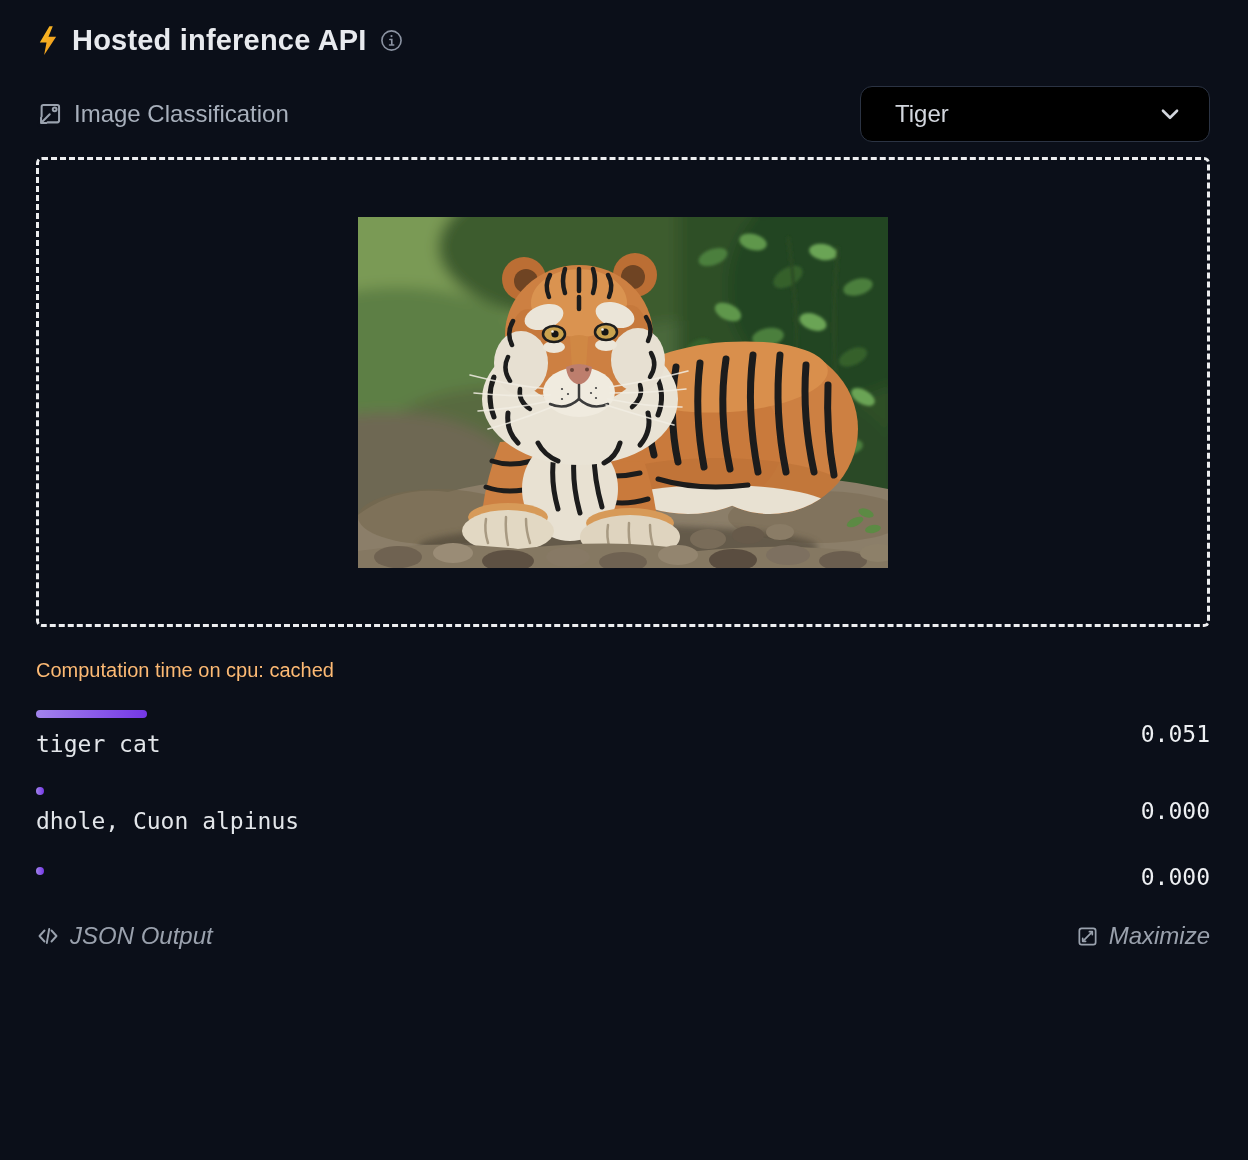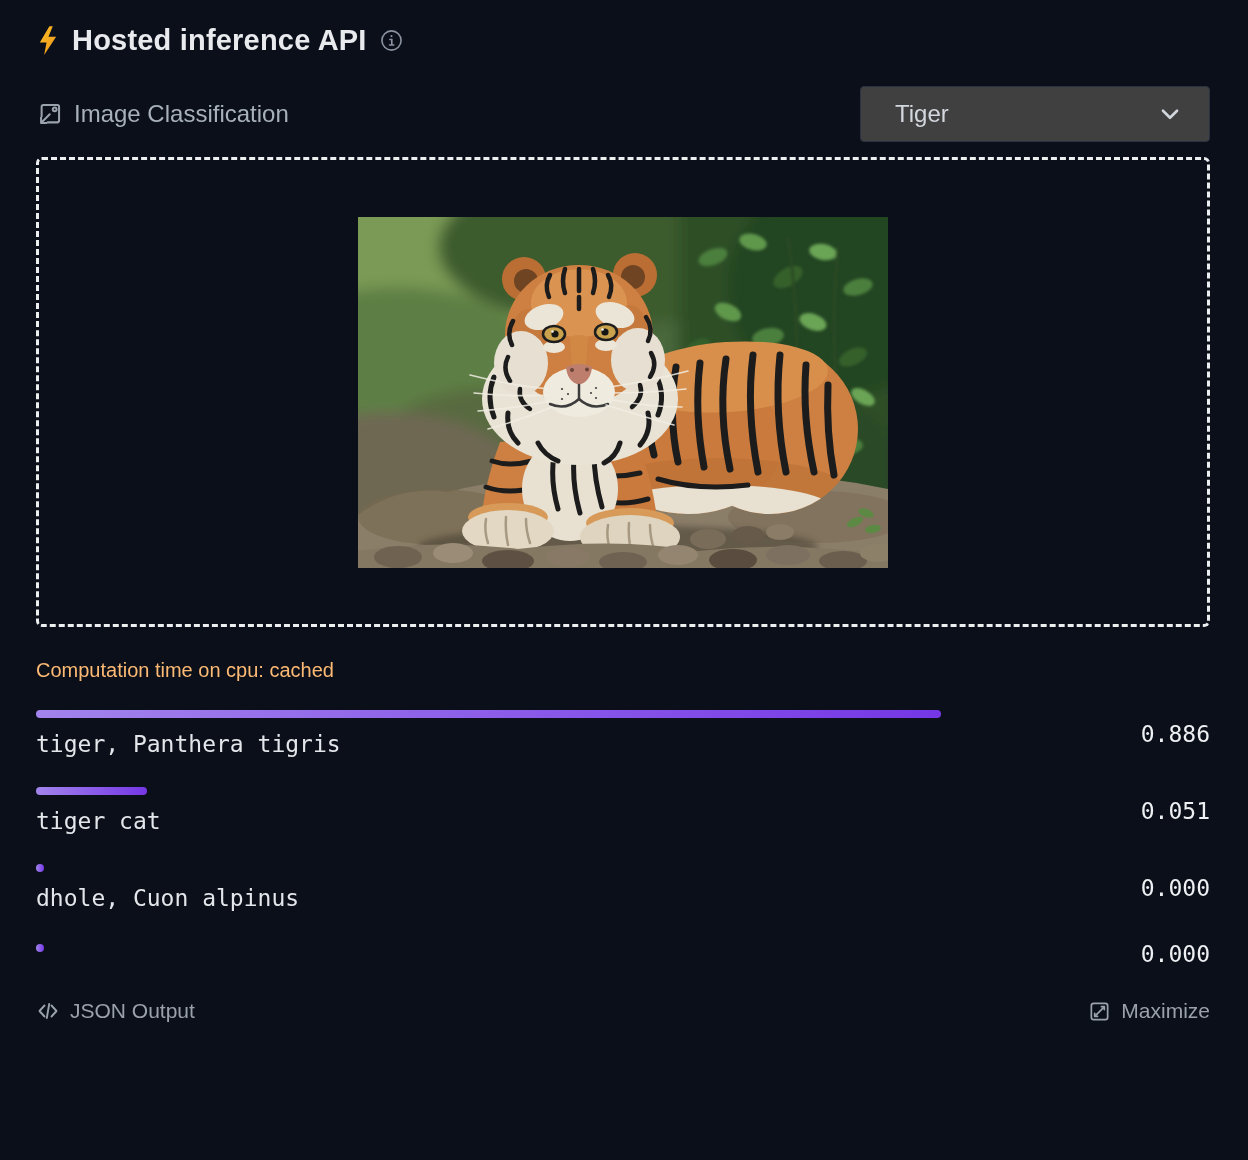--- a/index.html
+++ b/index.html
@@ -14,22 +14,22 @@
   
   .hdr { display:flex; align-items:center; gap:13px; height:40px; }
   .hdr-title { font-size:29px; font-weight:700; color:#e8eaee; letter-spacing:.2px; }
   .icon { display:inline-flex; align-items:center; justify-content:center; }
 
   
   .task-row { margin-top:26px; display:flex; align-items:center; justify-content:space-between; height:56px; }
   .task-left { display:flex; gap:11px; }
   .task-label { font-size:24px; color:#a8b0bc; }
   .example-select {
-    width:350px; height:56px; border:1px solid #2b3343; border-radius:4px;
-    background:#404040; display:flex; align-items:center; justify-content:space-between;
+    width:350px; height:56px; border:1px solid #2b3343; border-radius:12px;
+    background:#000000; display:flex; align-items:center; justify-content:space-between;
     padding:0 26px 0 34px; cursor:pointer;
   }
   .example-select-value { font-size:24px; color:#d3d7de; }
 
   
   .dropzone {
     margin-top:15px; height:470px; border:3px dashed #edeef0; border-radius:6px;
     display:flex; align-items:center; justify-content:center;
   }
   .dropzone svg { display:block; }
@@ -52,21 +52,21 @@
     font-size:23px; line-height:27px; color:#e3e6ea; white-space:nowrap;
   }
   .result-score {
     font-family:"DejaVu Sans Mono","Liberation Mono",monospace;
     font-size:23px; color:#edeff2; min-width:90px; text-align:right;
   }
 
   
   .ftr { margin-top:32px; display:flex; align-items:center; justify-content:space-between; }
   .ftr-left, .ftr-right { display:flex; align-items:center; gap:10px; cursor:pointer; }
-  .ftr-label { font-size:21px; color:#9aa1ad; }
+  .ftr-label { font-size:24px; color:#9aa1ad;font-style:italic; }
 </style>
 </head>
 <body>
 
 <div class="widget">
 
   <div class="hdr">
     <span class="icon">
       <svg viewBox="0 0 24 32" width="23" height="31">
         <defs>
@@ -324,29 +324,20 @@
           </g>
         </g>
       </svg>
     </span>
   </div>
 
   <div class="status-line">Computation time on cpu: cached</div>
 
   <div class="results">
 
-    <div class="result-row">
-      <div class="result-left">
-        <div class="bar-track">
-            <div class="bar" style="width: 88.6%;"></div>
-          </div>
-        <div class="result-label">tiger, Panthera tigris</div>
-      </div>
-      <div class="result-score">0.886</div>
-    </div>
 
     <div class="result-row">
       <div class="result-left">
         <div class="bar-track">
             <div class="bar" style="width: 10.9%;"></div>
           </div>
         <div class="result-label">tiger cat</div>
       </div>
       <div class="result-score">0.051</div>
     </div>

